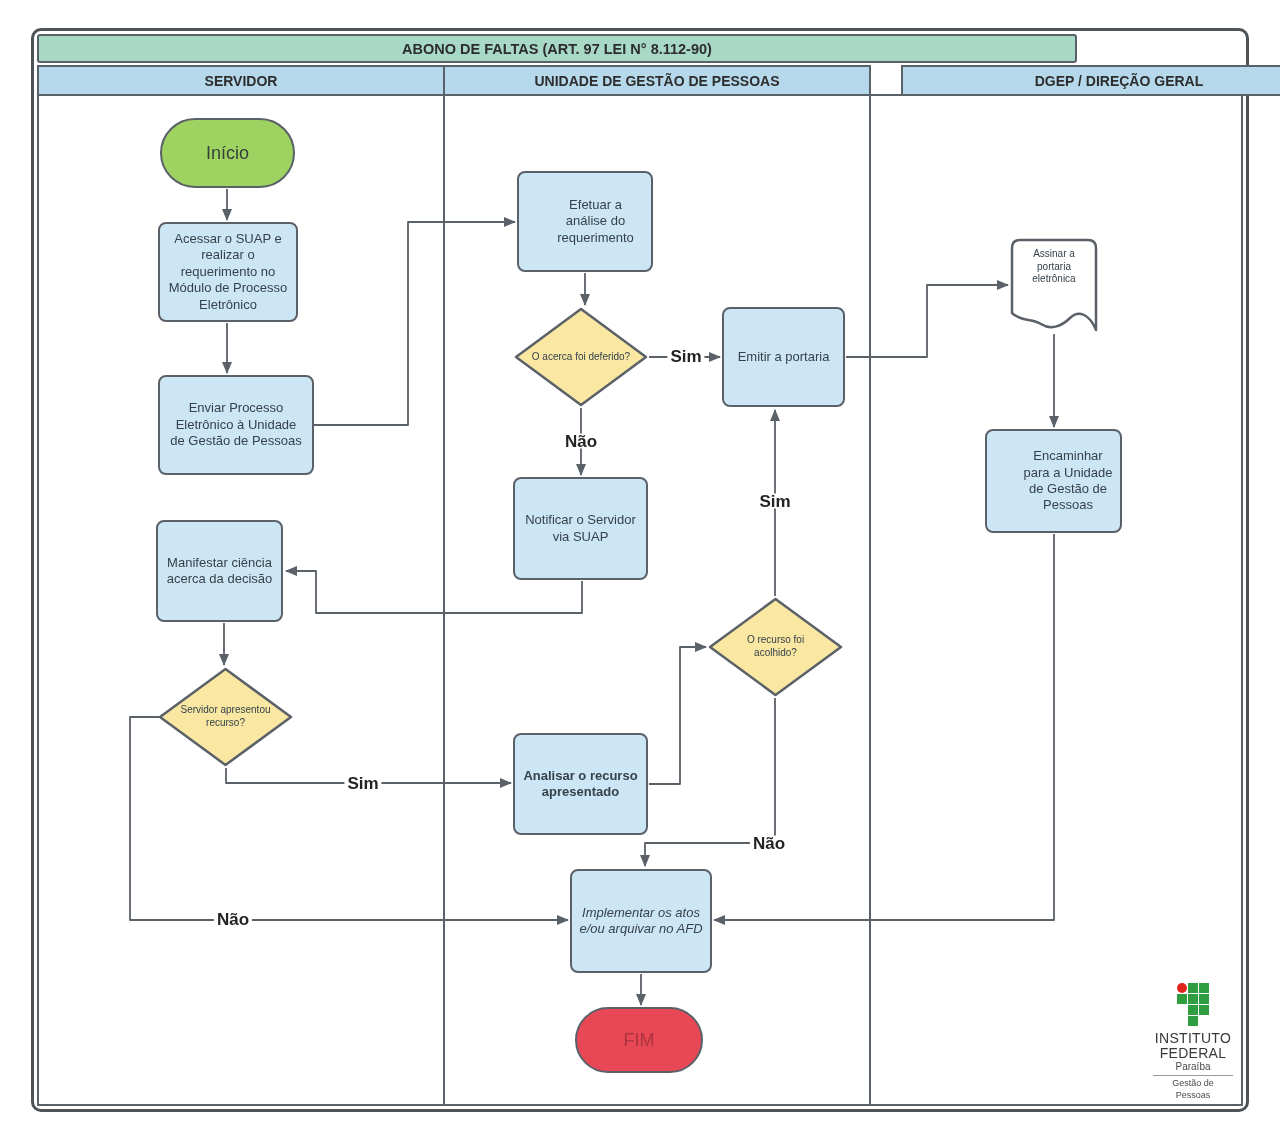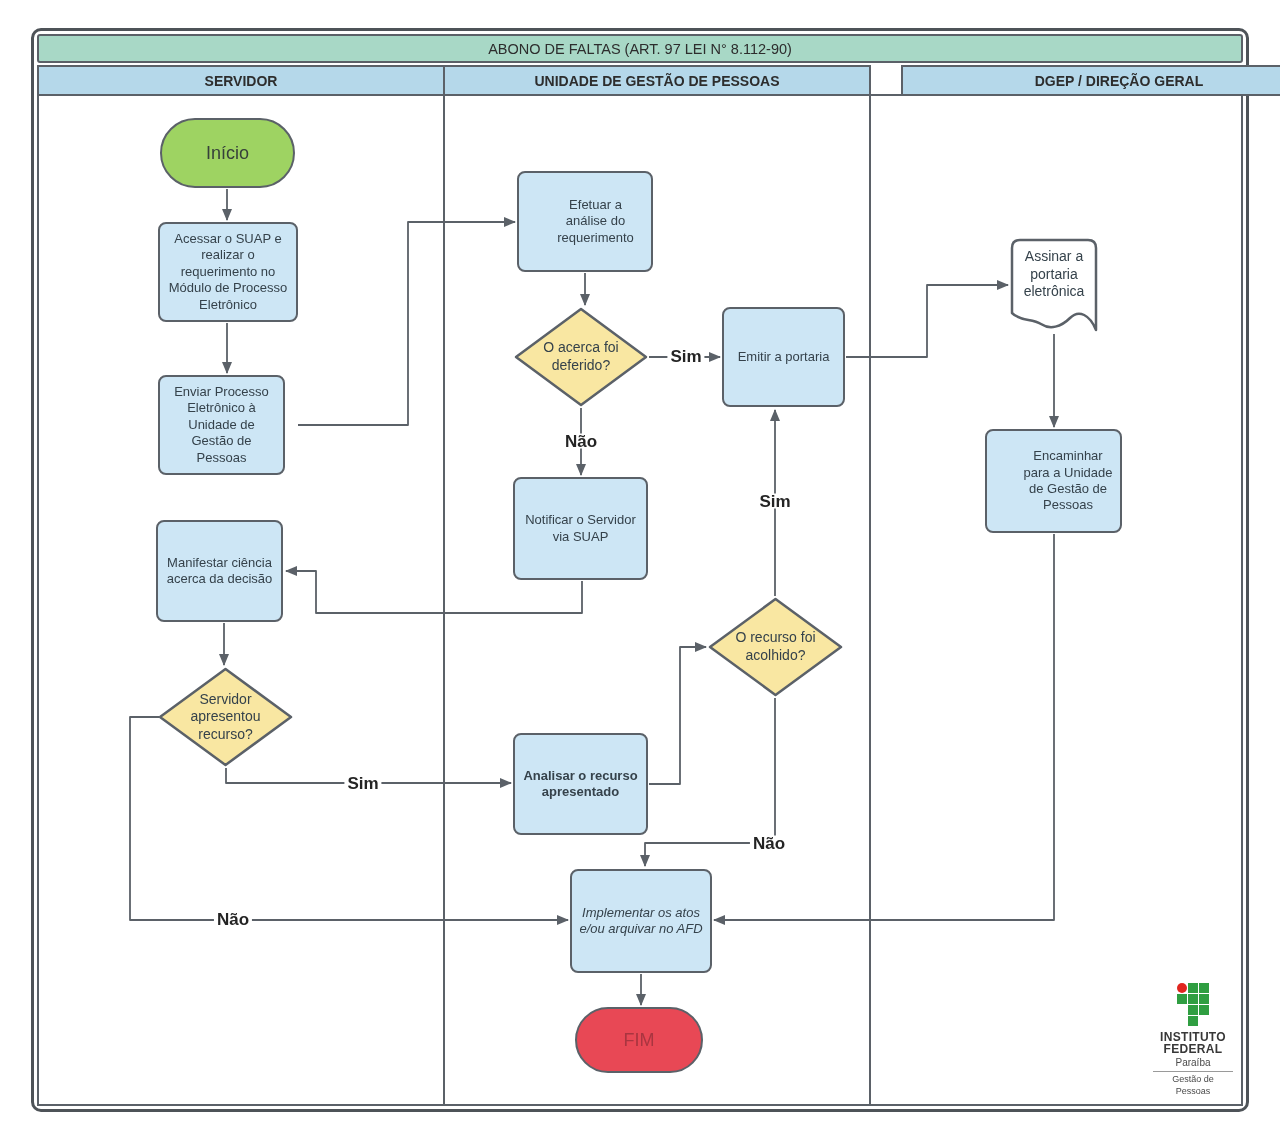--- a/index.html
+++ b/index.html
@@ -10,24 +10,24 @@
     position: relative; overflow: hidden;
   }
   .abs { position: absolute; }
 
   
   .outer-frame {
     left: 31px; top: 28px; width: 1218px; height: 1084px;
     border: 3px solid #4e5358; border-radius: 10px; z-index: 0;
   }
   .title-bar {
-    left: 37px; top: 34px; width: 1206px; height: 29px;
+    left: 37px; top: 34px; width: 1040px; height: 29px;
     background: var(--title-bg); border: 2px solid var(--stroke); border-radius: 3px;
     display: flex; align-items: center; justify-content: center;
-    font-weight: normal; font-size: 14.5px; color: #2d2d2d; z-index: 1;
+    font-weight: bold; font-size: 14.5px; color: #2d2d2d; z-index: 1;
   }
   .lane-cell {
     top: 65px; height: 31px;
     background: var(--header-bg); border: 2px solid var(--stroke);
     display: flex; align-items: center; justify-content: center;
     font-weight: bold; font-size: 14px; color: #2d2d2d; z-index: 1;
   }
   #lane1 { left: 37px;  width: 408px; }
   #lane2 { left: 443px; width: 428px; text-align: center; }
   #lane3 { left: 901px; width: 436px; text-align: right; }
@@ -61,28 +61,28 @@
   }
   .node.start { border-radius: 35px; background: var(--start-fill); font-size: 18px; color: #36403a; }
   .node.end   { border-radius: 33px; background: var(--end-fill);   font-size: 18px; color: #a93540; }
   .node.shape { border: none; border-radius: 0; background: none; padding: 0; }
   .node.shape svg { position: absolute; inset: 0; width: 100%; height: 100%; overflow: visible; }
   .node.shape polygon { fill: var(--decision-fill); stroke: var(--stroke); stroke-width: 2.5; stroke-linejoin: round; }
   .node.shape .doc-path { fill: #ffffff; stroke: var(--stroke); stroke-width: 2.5; stroke-linejoin: round; }
   .shape-label {
     position: absolute; inset: 0; display: flex;
     align-items: center; justify-content: center; text-align: center;
-    font-size: 14px; line-height: 1.26; color: #35424b;
+    font-size: 10px; line-height: 1.26; color: #35424b;
   }
   .diamond .shape-label { padding: 0 17px; }
   .doc .shape-label { align-items: flex-start; padding: 10px 6px 24px; }
 
   #n-inicio      { left: 160px;  top: 118px;  width: 135px; height: 70px; }
   #n-acessar     { left: 158px;  top: 222px;  width: 140px; height: 100px; }
-  #n-enviar      { left: 158px;  top: 375px;  width: 127px; height: 100px; }
+  #n-enviar      { left: 158px;  top: 375px;  width: 156px; height: 100px; }
   #n-efetuar     { left: 517px;  top: 171px;  width: 136px; height: 101px; padding-left: 28px; }
   #n-pedido      { left: 514px;  top: 307px;  width: 134px; height: 100px; }
   #n-emitir      { left: 722px;  top: 307px;  width: 123px; height: 100px; }
   #n-notificar   { left: 513px;  top: 477px;  width: 135px; height: 103px; }
   #n-manifestar  { left: 156px;  top: 520px;  width: 127px; height: 102px; }
   #n-servidor    { left: 158px;  top: 667px;  width: 135px; height: 100px; }
   #n-analisar    { left: 513px;  top: 733px;  width: 135px; height: 102px; font-weight: bold; }
   #n-recurso     { left: 708px;  top: 597px;  width: 135px; height: 100px; }
   #n-assinar     { left: 1010px; top: 238px;  width: 88px;  height: 95px; }
   #n-encaminhar  { left: 985px;  top: 429px;  width: 137px; height: 104px; padding-left: 36px; }
@@ -97,21 +97,21 @@
   #el-recurso-nao  { left: 769px; top: 843px; }
 
   
   .logo { left: 1146px; top: 983px; width: 94px; text-align: center; z-index: 2; }
   .if-grid {
     display: grid; grid-template-columns: repeat(3, 10px); grid-auto-rows: 10px;
     gap: 1px; width: 32px; margin: 0 auto 5px;
   }
   .cell.g   { background: var(--logo-green); }
   .cell.red { background: var(--logo-red); border-radius: 50%; }
-  .logo-l1 { font-weight: bold; font-size: 12px; letter-spacing: 0.3px; color: #383838; line-height: 1.04; }
+  .logo-l1 { font-weight: normal; font-size: 14px; letter-spacing: 0.3px; color: #383838; line-height: 1.04; }
   .logo-l2 { font-size: 10px; color: #4a4a4a; margin-top: 1px; }
   .logo-rule { border-top: 1px solid #9a9a9a; margin: 3px 7px 2px; }
   .logo-l3 { font-size: 9px; color: #4a4a4a; line-height: 1.3; }
 </style>
 </head>
 <body>
 
 <div id="canvas">
 
   <div class="abs outer-frame"></div>

